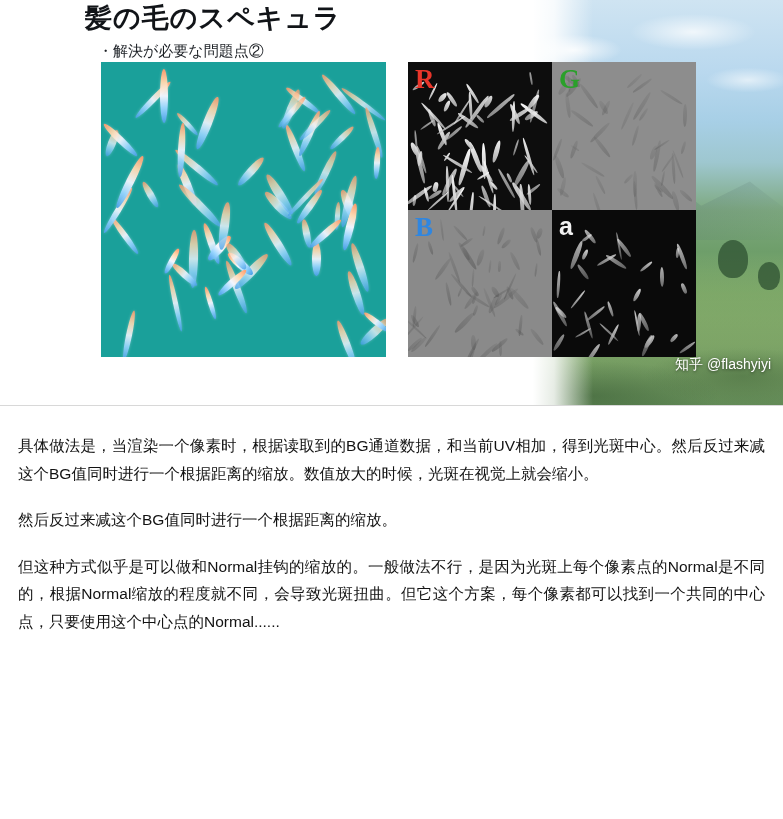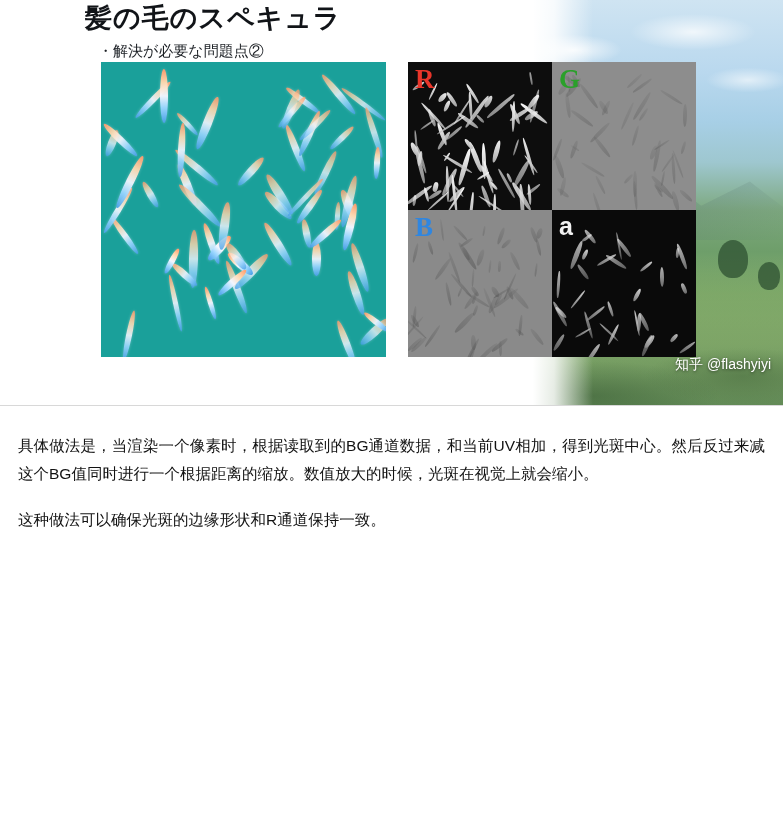--- a/index.html
+++ b/index.html
@@ -514,14 +514,15 @@
         <div class="hair hair-a" style="width: 2.9px; height: 22.5px; left: 60px; top: 113.2px; transform: rotate(26.3deg); opacity: 0.84;"></div>
       </div>
   </div>
 
   <div class="watermark">知乎  @flashyiyi</div>
   <div class="slide-rule"></div>
 </div>
 
 <div class="article">
   <p class="para">具体做法是，当渲染一个像素时，根据读取到的BG通道数据，和当前UV相加，得到光斑中心。然后反过来减这个BG值同时进行一个根据距离的缩放。数值放大的时候，光斑在视觉上就会缩小。</p>
-  <p class="para">这种做法可以确保光斑的边缘形状和R通道保持一致。</p>
+  <p class="para">然后反过来减这个BG值同时进行一个根据距离的缩放。</p>
+  <p class="para">但这种方式似乎是可以做和Normal挂钩的缩放的。一般做法不行，是因为光斑上每个像素点的Normal是不同的，根据Normal缩放的程度就不同，会导致光斑扭曲。但它这个方案，每个像素都可以找到一个共同的中心点，只要使用这个中心点的Normal......</p>
 </div>
 
 </body></html>

